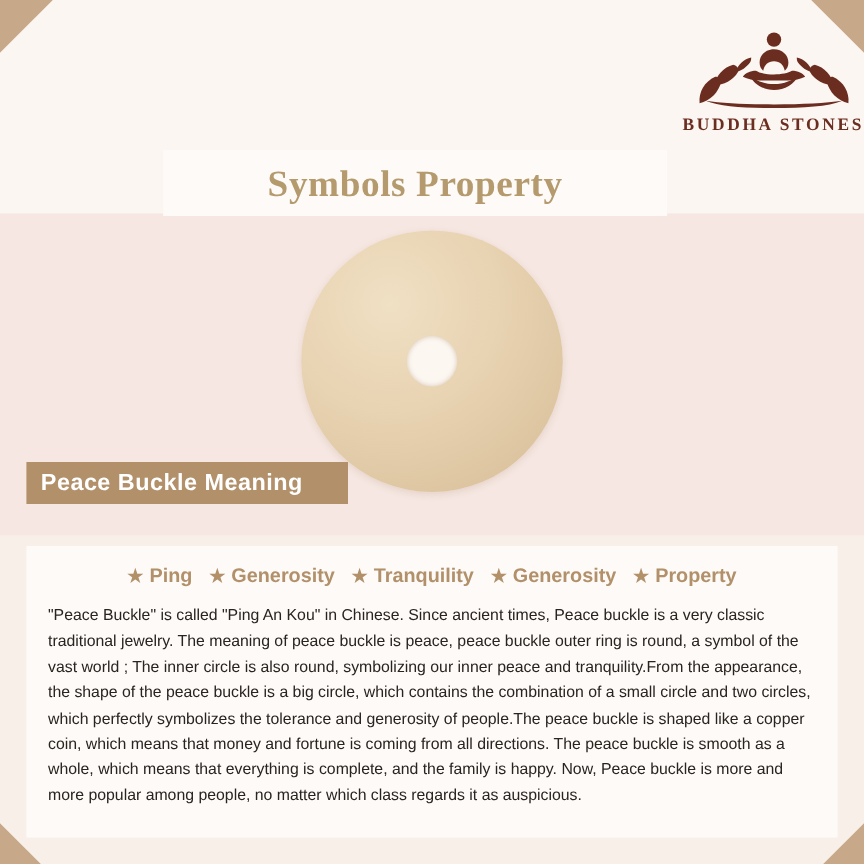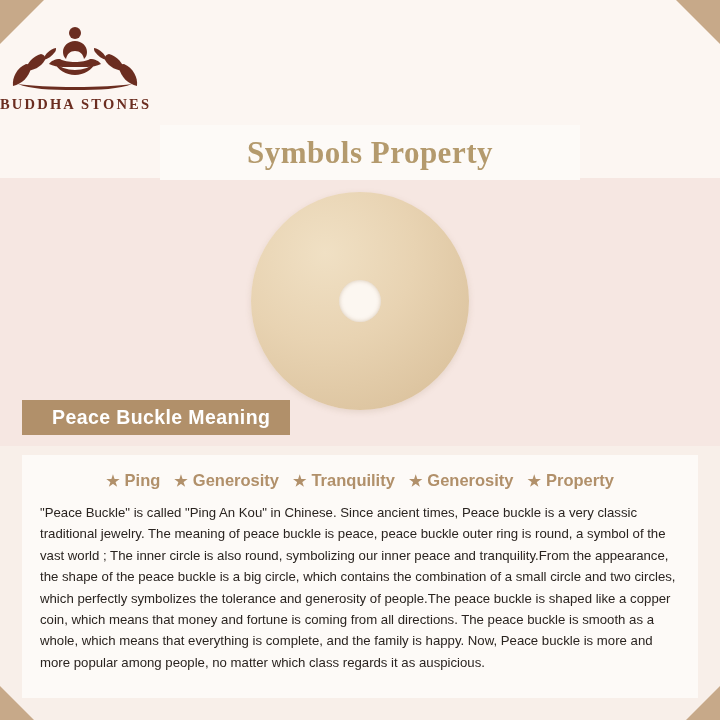--- a/index.html
+++ b/index.html
@@ -41,35 +41,35 @@
   }
 
   
   .top-band {
     position: absolute; top: 0; left: 0;
     width: 720px; height: 178px;
     background: #fcf6f2;
   }
   .logo-wrap {
     position: absolute; top: 18px; left: 0; width: 720px;
-    display: flex; flex-direction: column; align-items: flex-start;
+    display: flex; flex-direction: column; align-items: flex-end;
   }
   .logo-mark { width: 150px; height: 72px; display: block; }
   .brand-name {
     margin-top: 6px;
     font-size: 14.5px;
     letter-spacing: 2.2px;
     font-weight: bold;
     color: #6b2d20;
     font-family: "Liberation Serif", serif;
   }
 
   
   .title-plaque {
-    position: absolute; top: 125px; left: 160px;
+    position: absolute; top: 125px; left: 136px;
     width: 420px; height: 55px;
     background: #fdfaf7;
     display: flex; align-items: center; justify-content: center;
   }
   .title-plaque span {
     font-family: "Liberation Serif", serif;
     font-weight: bold;
     font-size: 31px;
     color: #b49a6d;
     letter-spacing: 0.5px;
@@ -94,25 +94,25 @@
   .disc-hole {
     position: absolute; top: 50%; left: 50%;
     width: 42px; height: 42px; margin: -21px 0 0 -21px;
     border-radius: 50%;
     background: #fcf7f1;
     box-shadow: inset 0 0 4px rgba(170,140,105,0.45);
   }
 
   
   .ribbon {
-    position: absolute; top: 400px; left: 22px;
+    position: absolute; top: 385px; left: 22px;
     height: 35px; min-width: 268px;
     background: #b1906a;
     display: flex; align-items: center;
-    padding: 0 18px 0 30px;
+    padding: 0 18px 0 12px;
   }
   .ribbon span {
     color: #ffffff;
     font-size: 19.5px;
     font-weight: bold;
     letter-spacing: 0.4px;
   }
 
   
   .text-card {

